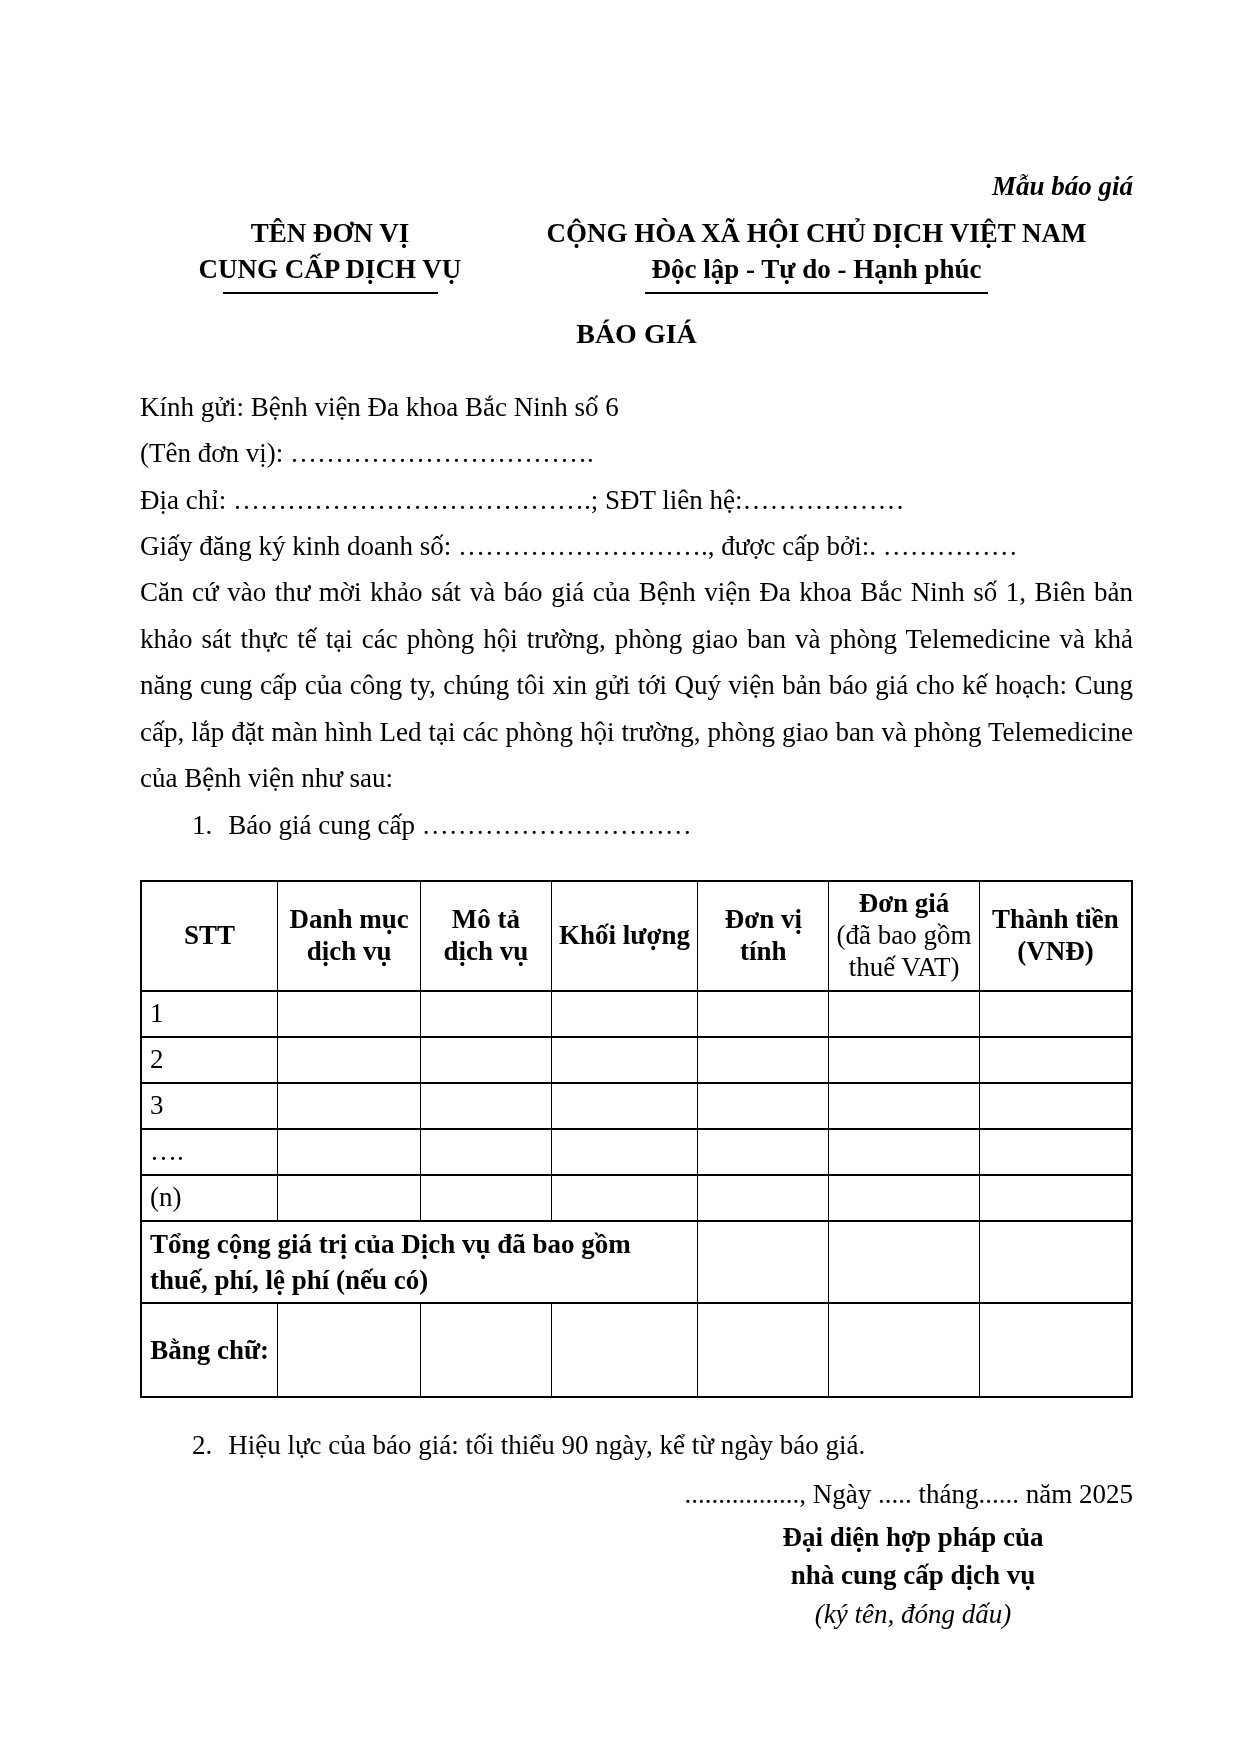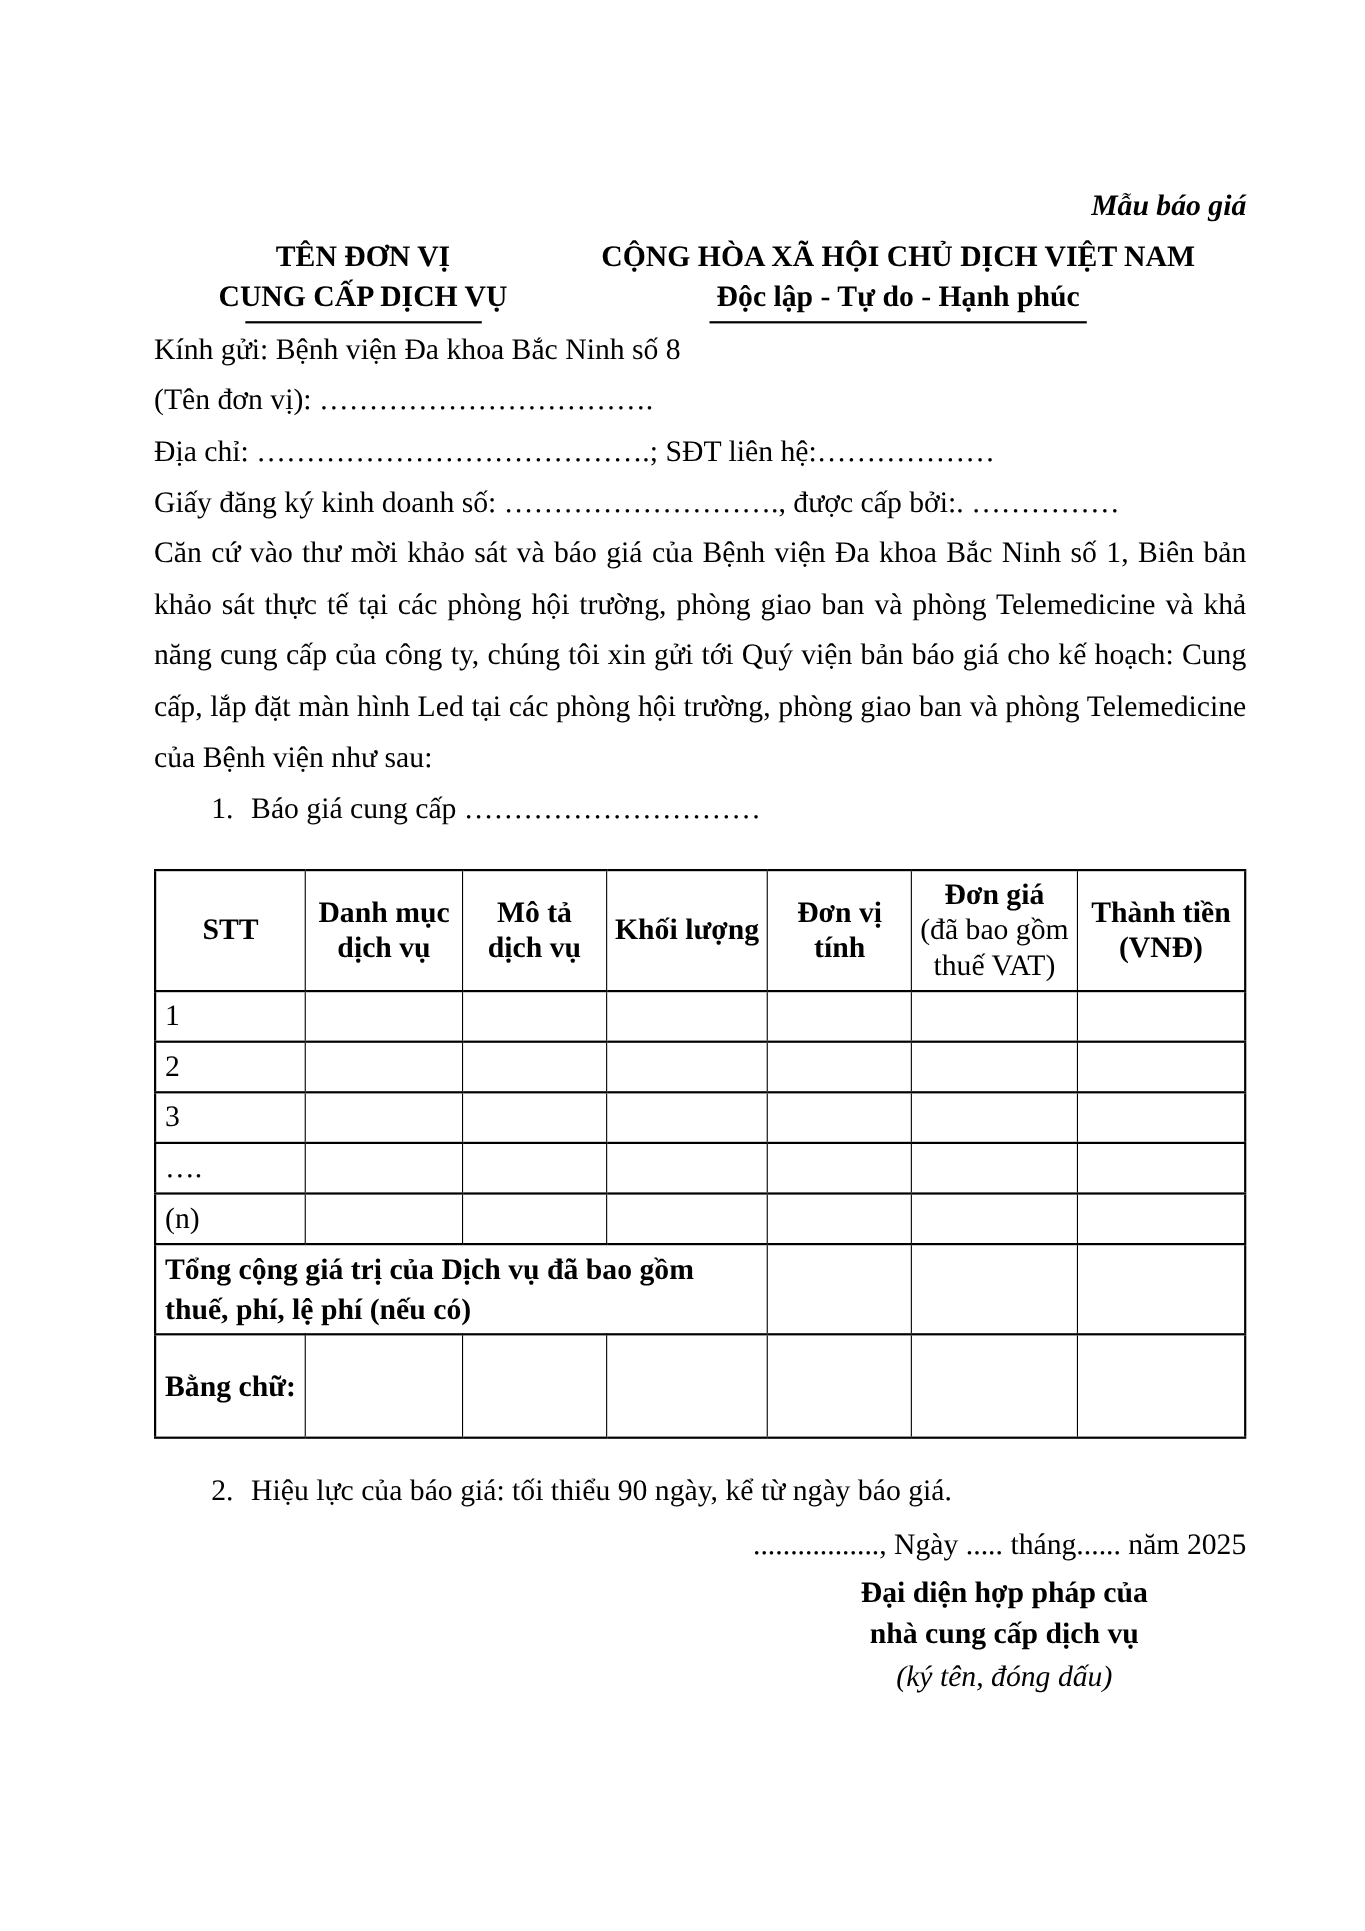--- a/index.html
+++ b/index.html
@@ -21,21 +21,21 @@
   .paragraph { text-align:justify; line-height:1.72; }
   .list-item { display:flex; padding-left:52px; line-height:1.72; }
   .list-item .num { margin-right:16px; }
   table.quote { width:100%; border-collapse:collapse; table-layout:fixed; margin-top:32px; margin-bottom:24px; border:2px solid #000; }
   table.quote th, table.quote td { border:solid #000; border-width:2px 1px; }
   table.quote th { font-weight:bold; text-align:center; vertical-align:middle; padding:6px 4px; line-height:1.18; }
   .th-note { display:block; font-weight:normal; }
   td.row-num { text-align:left; vertical-align:middle; padding:2px 8px; height:40px; }
   td.cell { height:40px; }
   td.total-label { font-weight:bold; text-align:left; padding:4px 8px; line-height:1.35;border-radius:25px; }
-  td.words-label { font-weight:bold; text-align:left; vertical-align:middle; padding:4px 8px; line-height:1.35; height:84px; }
+  td.words-label { font-weight:bold; text-align:center; vertical-align:middle; padding:4px 8px; line-height:1.35; height:84px; }
   .date-line { text-align:right; line-height:1.6; margin-top:4px; }
   .signature-block { width:440px; margin-left:auto; text-align:center; line-height:1.42; margin-top:2px; }
   .signature-note { font-style:italic; }
 </style>
 </head>
 <body>
 
 <div class="page">
 
   <div class="top-label">Mẫu báo giá</div>
@@ -45,22 +45,23 @@
       <div>TÊN ĐƠN VỊ</div>
       <div>CUNG CẤP DỊCH VỤ</div>
       <div class="org-underline"></div>
     </div>
     <div class="national-block">
       <div>CỘNG HÒA XÃ HỘI CHỦ DỊCH VIỆT NAM</div>
       <div><span class="national-motto">Độc lập - Tự do - Hạnh phúc</span></div>
     </div>
   </div>
 
+  <div class="doc-title">BÁO GIÁ</div>
 
-  <div class="line">Kính gửi: Bệnh viện Đa khoa Bắc Ninh số 8</div>
+  <div class="line">Kính gửi: Bệnh viện Đa khoa Bắc Ninh số 6</div>
   <div class="line">(Tên đơn vị): …………………………….</div>
   <div class="line">Địa chỉ: ………………………………….; SĐT liên hệ:………………</div>
   <div class="line">Giấy đăng ký kinh doanh số: ………………………., được cấp bởi:. ……………</div>
 
   <div class="paragraph">Căn cứ vào thư mời khảo sát và báo giá của Bệnh viện Đa khoa Bắc Ninh số 1, Biên bản khảo sát thực tế tại các phòng hội trường, phòng giao ban và phòng Telemedicine và khả năng cung cấp của công ty, chúng tôi xin gửi tới Quý viện bản báo giá cho kế hoạch: Cung cấp, lắp đặt màn hình Led tại các phòng hội trường, phòng giao ban và phòng Telemedicine của Bệnh viện như sau:</div>
 
   <div class="list-item">
     <span class="num">1.</span>
     <span>Báo giá cung cấp …………………………</span>
   </div>

